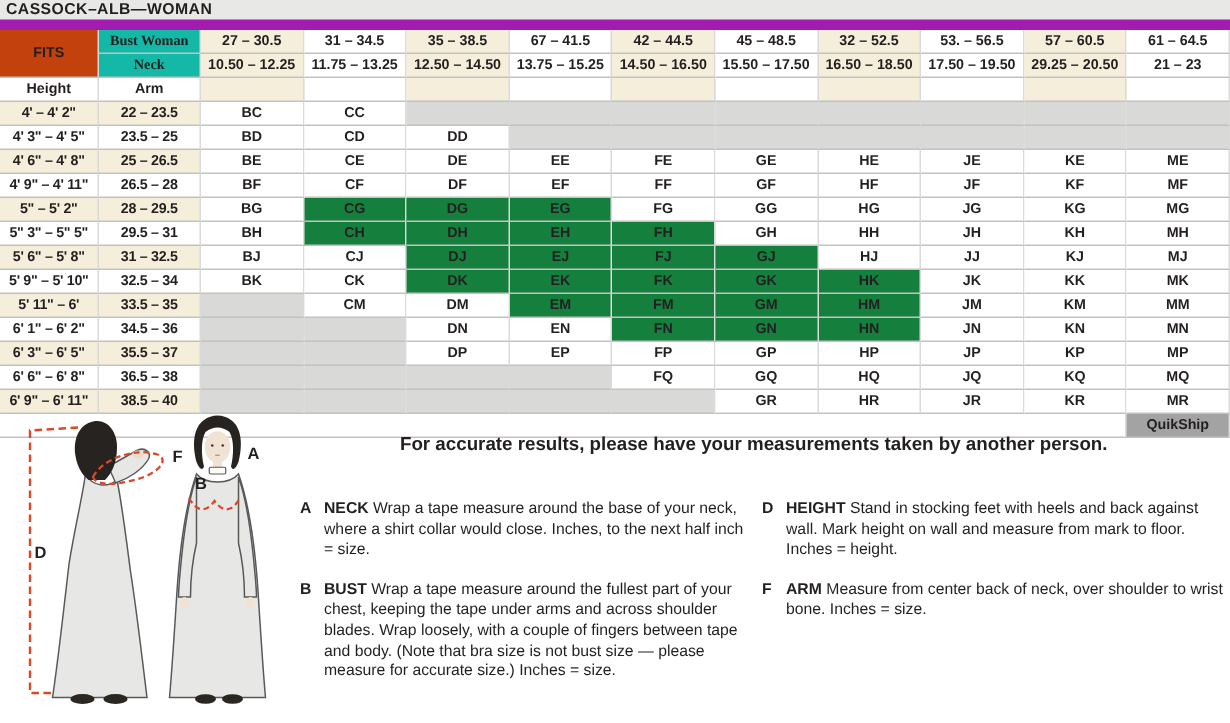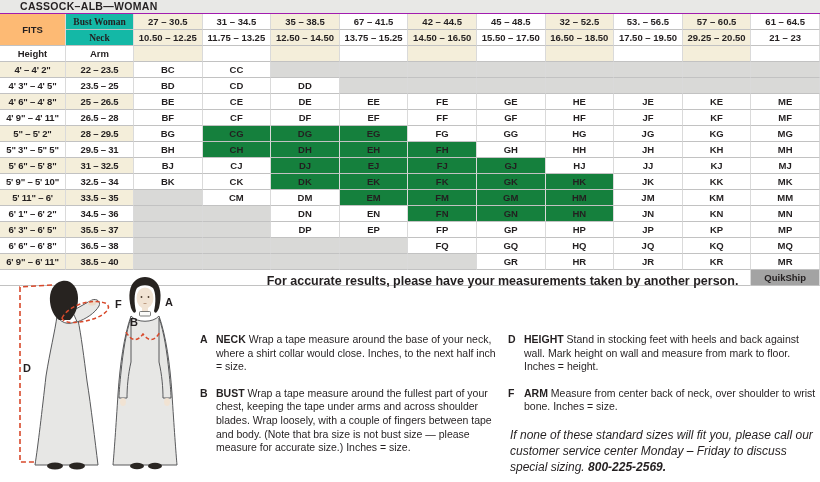--- a/index.html
+++ b/index.html
@@ -1,43 +1,43 @@
 <!DOCTYPE html>
 <html><head>
 <meta charset="utf-8">
 <style>
   html,body{margin:0;padding:0;background:#fff;}
   .page{position:relative;width:820px;height:482px;background:#ffffff;
         font-family:"Liberation Sans",sans-serif;color:#231f20;overflow:hidden;}
 
   
-  .title-bar{height:13px;line-height:13px;background:#e8e8e6;border-bottom:1px solid #a21caf;
-             font-size:10.5px;font-weight:bold;padding-left:20px;letter-spacing:.3px;}
+  .title-bar{height:13px;line-height:13px;background:#e8e8e6;border-bottom:7px solid #a21caf;
+             font-size:10.5px;font-weight:bold;padding-left:4px;letter-spacing:.3px;}
   table.grid{border-collapse:separate;border-spacing:0;table-layout:fixed;width:820px;font-weight:bold;}
   table.grid td{padding:0;height:15px;text-align:center;vertical-align:middle;font-size:9.5px;
                 white-space:nowrap;overflow:hidden;border-right:1px solid #dadada;border-bottom:1px solid #c2c2c2;}
-  td.fits{background:#fdba74;font-size:10px;border-right-color:#bdbdbd;margin-left:16px;}
+  td.fits{background:#c2410c;font-size:10px;border-right-color:#bdbdbd;margin-left:16px;}
   td.rlabel{text-align:right;padding-right:5px;font-size:10px;background:#14b8a6;border-right-color:#bdbdbd;font-family:Liberation Serif, serif;}
   td.hd{background:#fff;}
   td.alt{background:#f4eeda;border-right-color:#fff;margin-left:12px;}
   td.hlab{text-align:left;padding-left:4px;font-size:10px;background:#fff;}
   td.alab{background:#fff;font-size:10px;border-right-color:#bdbdbd;}
   td.sp{height:12px;}
   td.hcell{text-align:left;padding-left:4px;font-size:9px;background:#fff;letter-spacing:-.2px;}
   td.acell{font-size:9px;background:#fff;border-right-color:#bdbdbd;letter-spacing:-.2px;}
   td.cream{background:#f4eeda;border-right-color:#fff;}
   td.ok{background:#fff;}
   td.na{background:#d9d9d7;border-right-color:#e9e9e8;}
   td.qs{background:#15803d;border-right-color:#fff;}
   td.qspacer{background:#fff;border:none;}
   td.qscell{background:#a3a3a3;border:none;height:16px;font-size:10px;}
 
   
   .figure{position:absolute;left:2px;top:276px;width:200px;height:206px;}
-  .intro{position:absolute;left:190px;top:274px;width:625px;text-align:center;
+  .intro{position:absolute;left:190px;top:289px;width:625px;text-align:center;
          font-weight:bold;font-size:12.5px;line-height:14.5px;}
   .guide-col{position:absolute;top:333px;}
   .guide-left{left:200px;width:302px;}
   .guide-right{left:508px;width:308px;}
   .g-item{display:flex;margin-bottom:13px;font-size:10.5px;line-height:13.6px;}
   .g-letter{flex:none;width:16px;font-weight:bold;}
   .g-text{flex:1;}
   .term{font-weight:bold;}
   .note{margin-top:8px;font-style:italic;font-size:12px;line-height:16px;padding-left:2px;}
   .note .phone{font-weight:bold;}
@@ -349,18 +349,15 @@
 
   <div class="guide-col guide-right">
     <div class="g-item">
       <span class="g-letter">D</span>
       <span class="g-text"><span class="term">HEIGHT</span> <span>Stand in stocking feet with heels and back against wall. Mark height on wall and measure from mark to floor. Inches = height.</span></span>
     </div>
     <div class="g-item">
       <span class="g-letter">F</span>
       <span class="g-text"><span class="term">ARM</span> <span>Measure from center back of neck, over shoulder to wrist bone. Inches = size.</span></span>
     </div>
-    <div class="note">
-      <span>If none of these standard sizes will fit you, please call our customer service center Monday – Friday to discuss special sizing. </span><span class="phone">800-225-2569.</span>
-    </div>
   </div>
 
 </div>
 
 </body></html>

